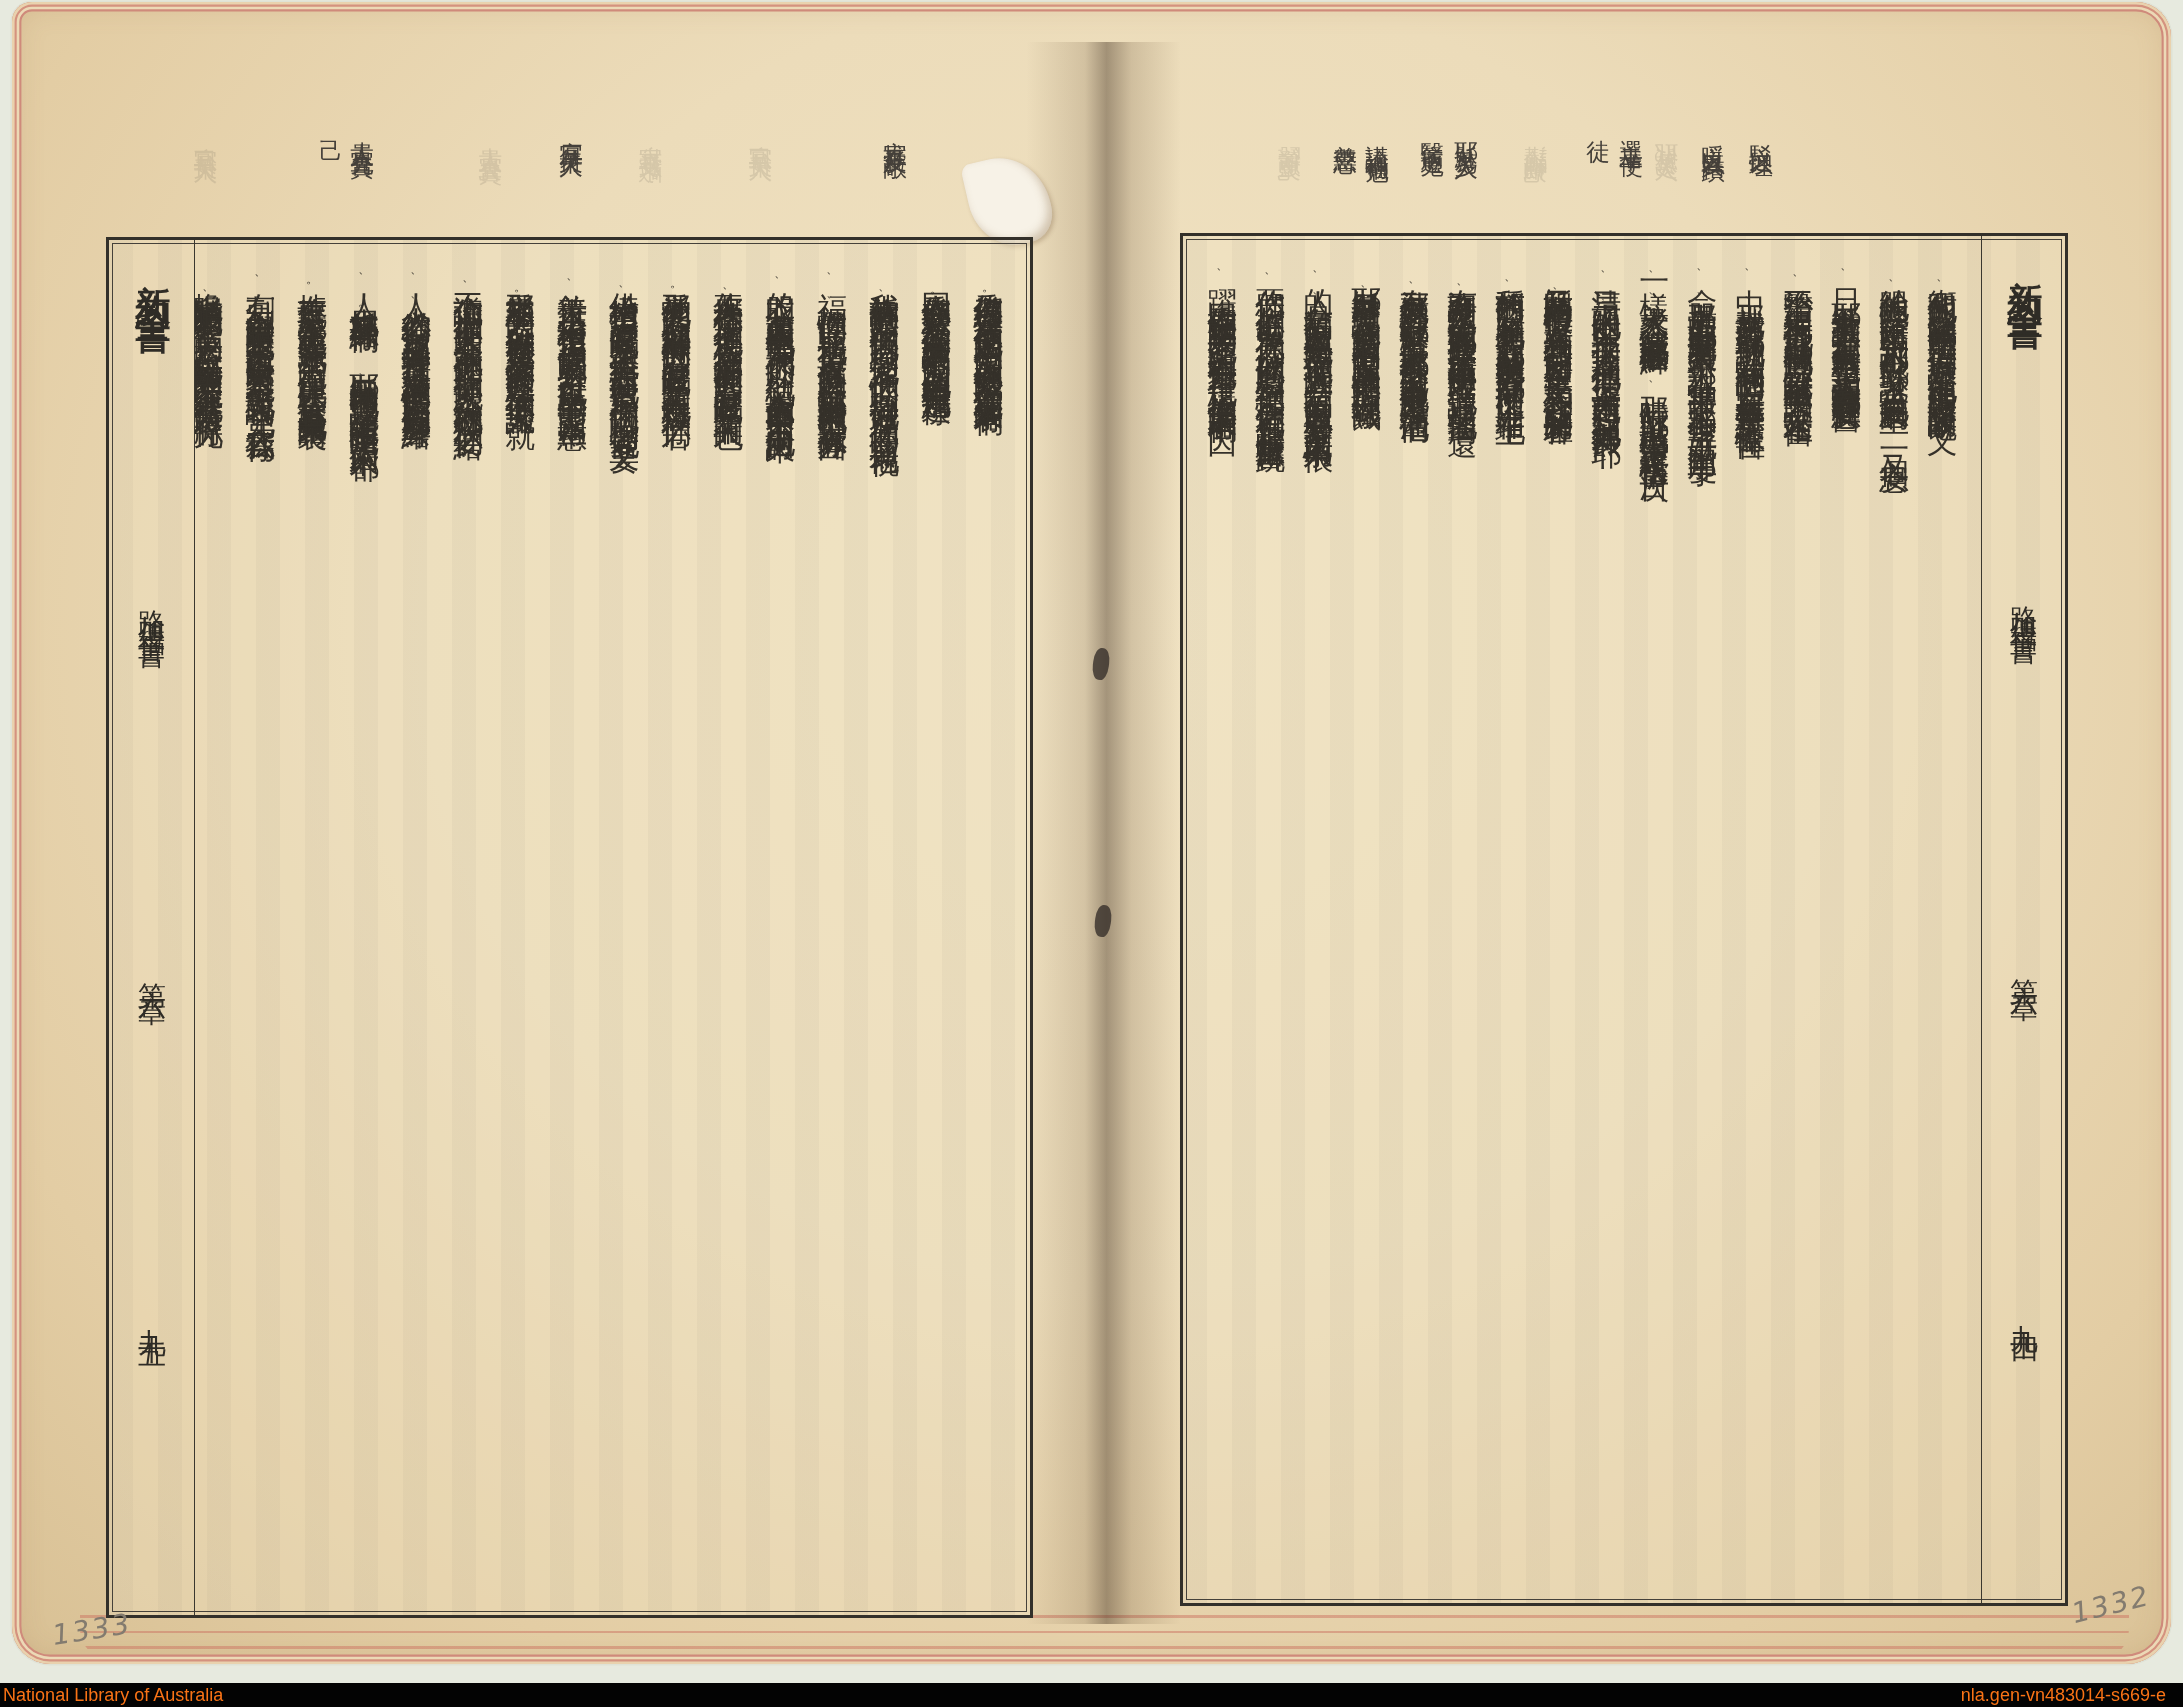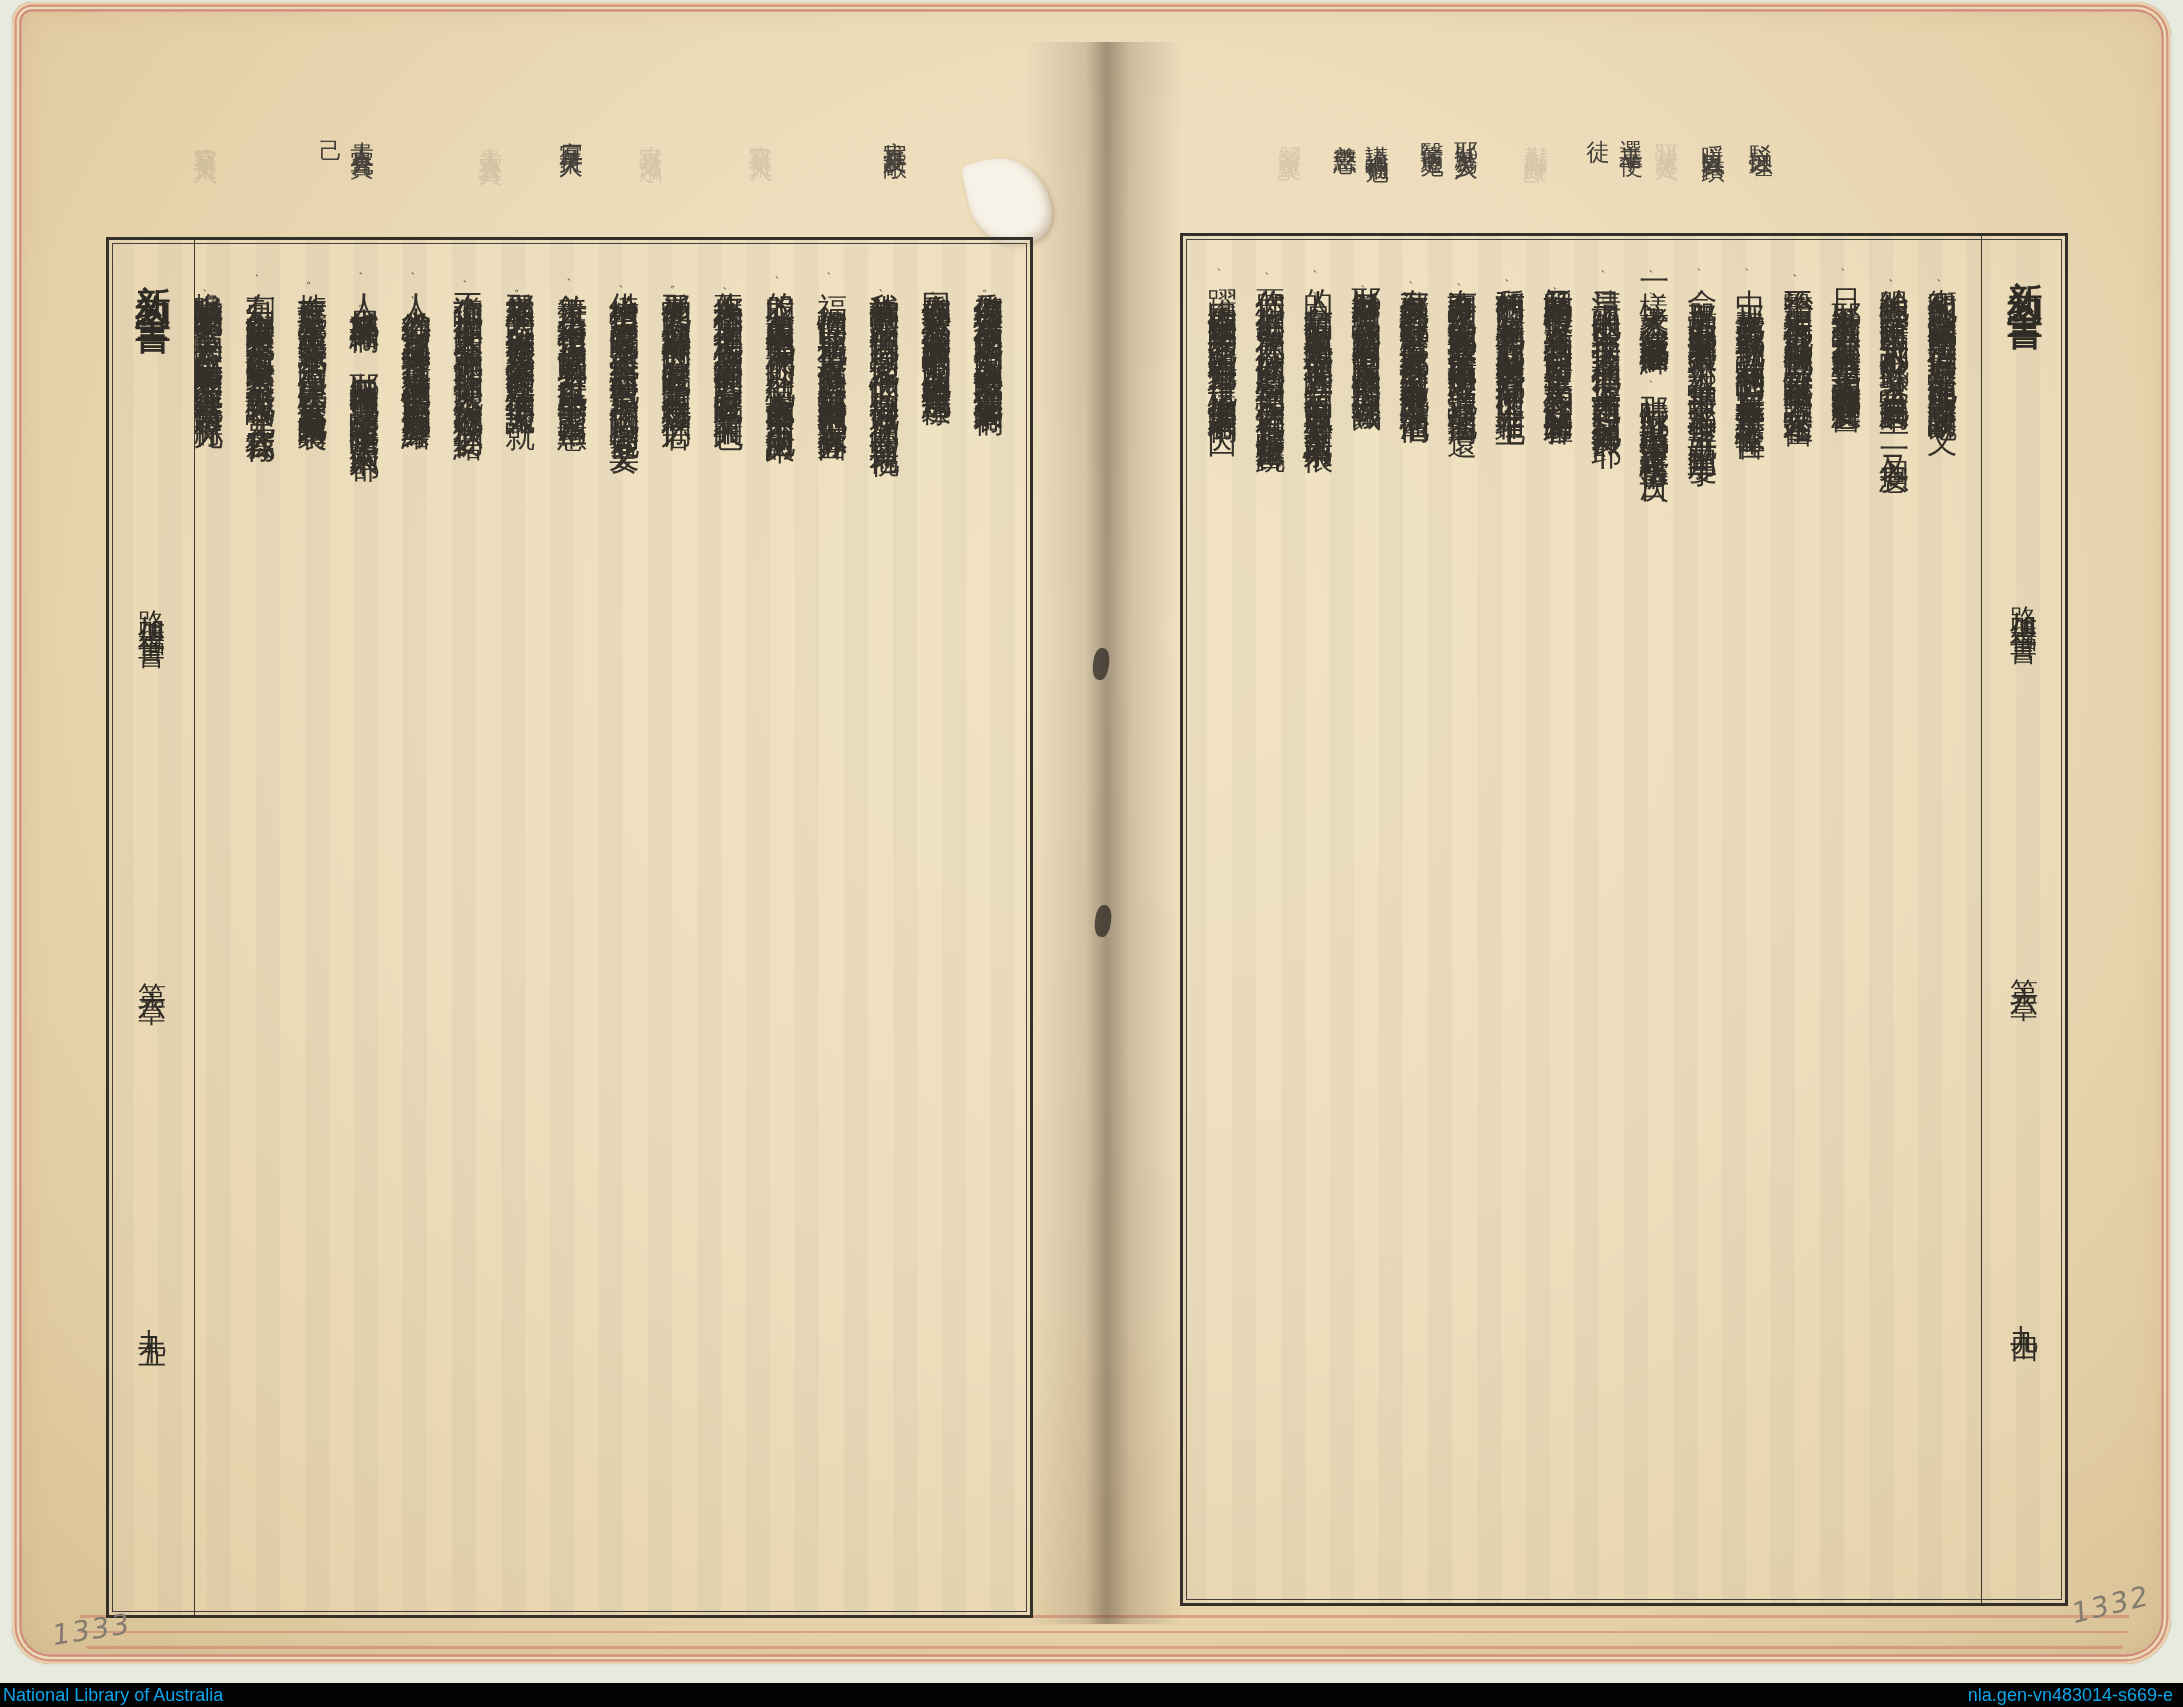--- a/index.html
+++ b/index.html
@@ -56,23 +56,23 @@
 
   
   .note{position:absolute;writing-mode:vertical-rl;text-orientation:upright;
         font-size:23.6px;letter-spacing:3.7px;color:#45403a;z-index:2;}
   .ghost{opacity:.17;transform:scaleX(-1);color:#6b6458;}
 
   
   .pencil{position:absolute;font-family:"DejaVu Sans", sans-serif;font-style:italic;
         color:#837b6f;font-size:28px;letter-spacing:2.1px;}
   .footer-bar{position:absolute;left:0;top:1683px;width:2183px;height:24px;background:#030303;
-        font-family:"Liberation Sans", sans-serif;color:#0ea5e9;font-size:18px;line-height:24px;}
+        font-family:"Liberation Sans", sans-serif;color:#f97316;font-size:18px;line-height:24px;}
   .footer-left{position:absolute;left:3.1px;top:0;}
-  .footer-right{position:absolute;right:10px;top:0;}
+  .footer-right{position:absolute;right:17px;top:0;}
 </style>
 </head>
 <body>
 
 <div class="photo">
 
   <div class="book">
     <div class="edge-stack"></div>
   </div>
 

